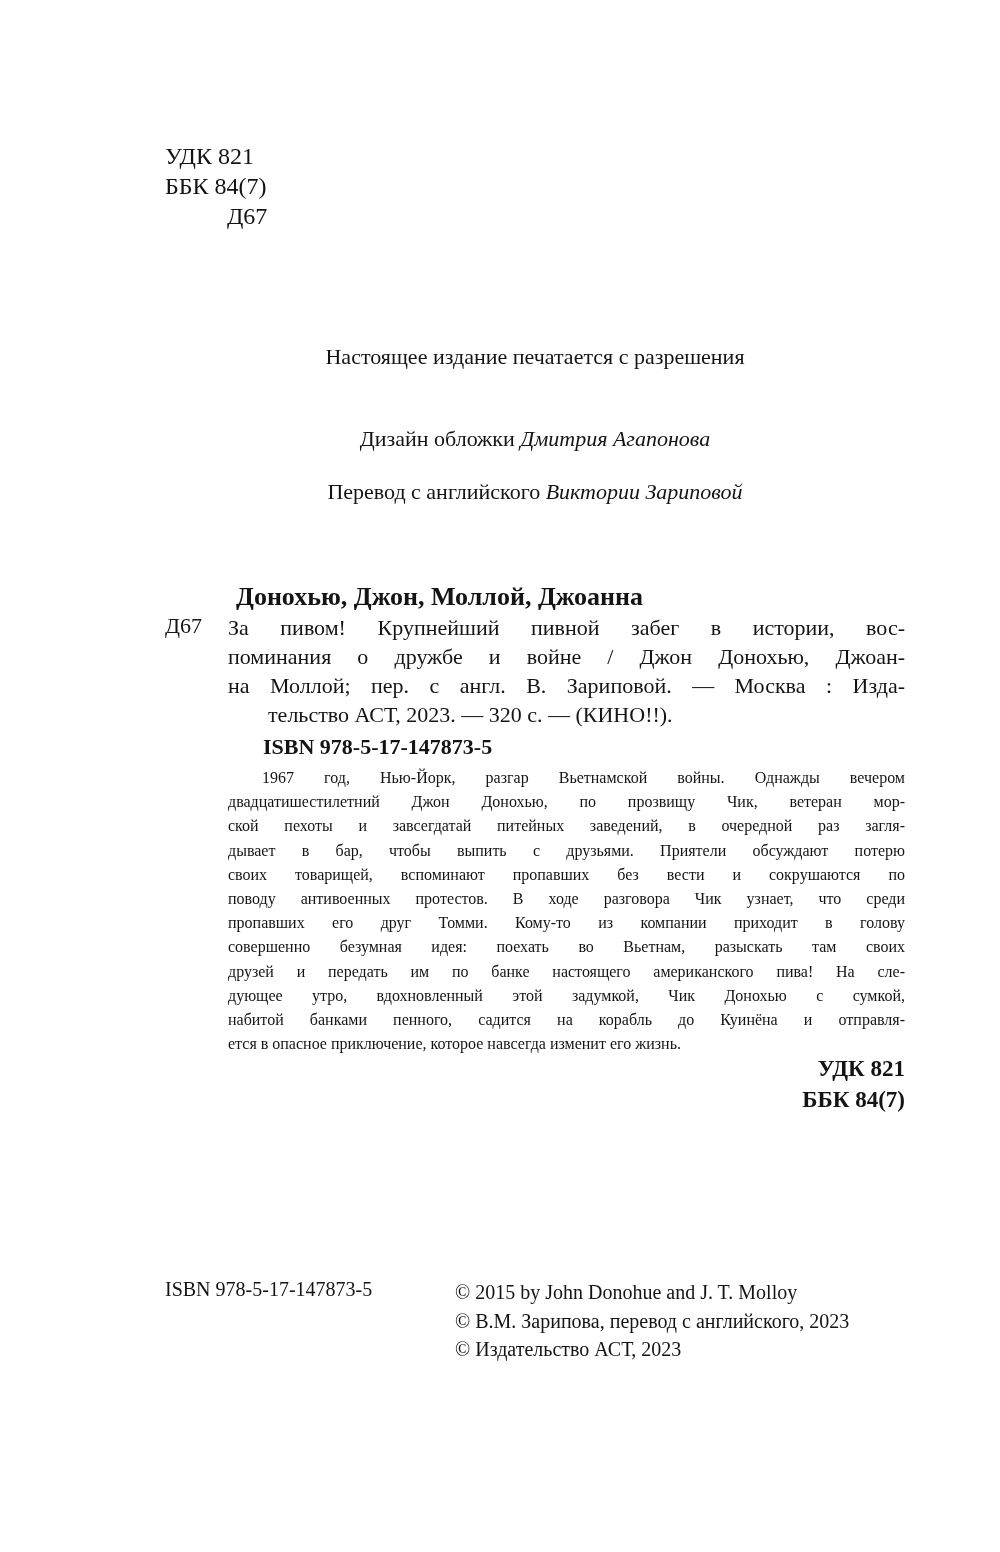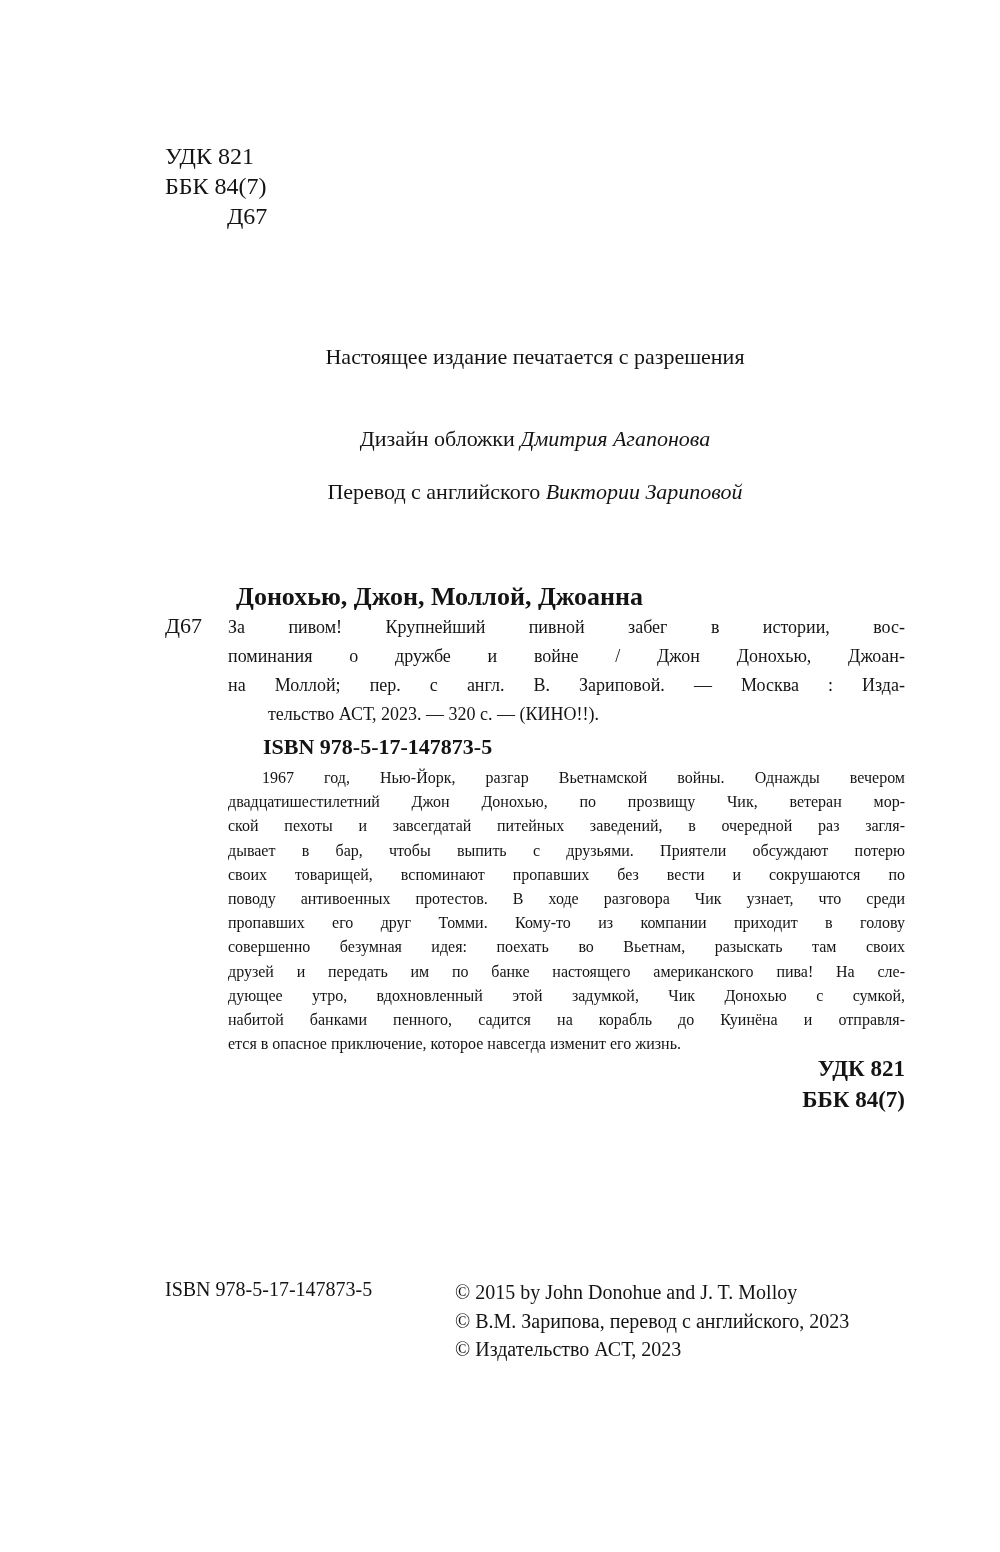--- a/index.html
+++ b/index.html
@@ -14,21 +14,21 @@
   .top-codes { left: 165px; top: 141px; font-size: 24px; line-height: 30px; }
   .top-codes .code-indent { margin-left: 62px; }
 
   .center-col { left: 165px; width: 740px; text-align: center; font-size: 22px; line-height: 30px; }
   .permission-block { top: 342px; }
   .design-line { top: 424px; }
   .translation-line { top: 477px; }
 
   .authors-line { left: 228px; top: 582px; font-size: 26px; font-weight: bold; margin-left: 8px; }
   .margin-code { left: 165px; top: 613px; font-size: 22px; }
-  .bib-lines { left: 228px; top: 613px; width: 677px; font-size: 18px; line-height: 29px; }
+  .bib-lines { left: 228px; top: 613px; width: 677px; font-size: 22px; line-height: 29px; }
   .bib-lines div { text-align: justify; text-align-last: justify; }
   .bib-lines div:last-child { text-align-last: left; margin-left: 40px; }
   .bib-isbn { left: 263px; top: 734px; font-size: 22px; font-weight: bold; }
 
   .annotation { left: 228px; top: 766px; width: 677px; font-size: 16px; line-height: 24.2px; }
   .annotation div { text-align: justify; text-align-last: justify; }
   .annotation div:first-child { text-indent: 34px; }
   .annotation div:last-child { text-align-last: left; }
 
   .right-codes { left: 228px; top: 1053px; width: 677px; text-align: right; font-size: 23px; font-weight: bold; line-height: 31px; }

